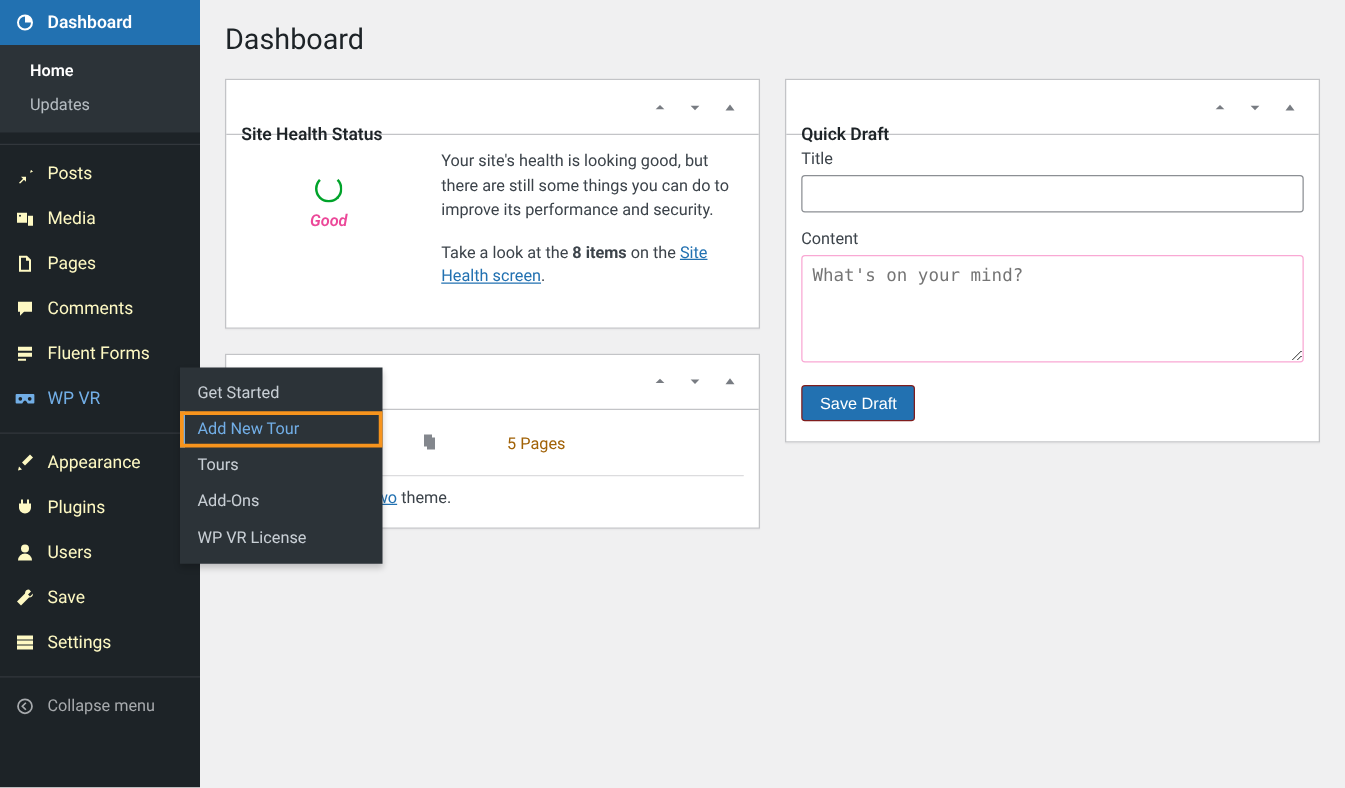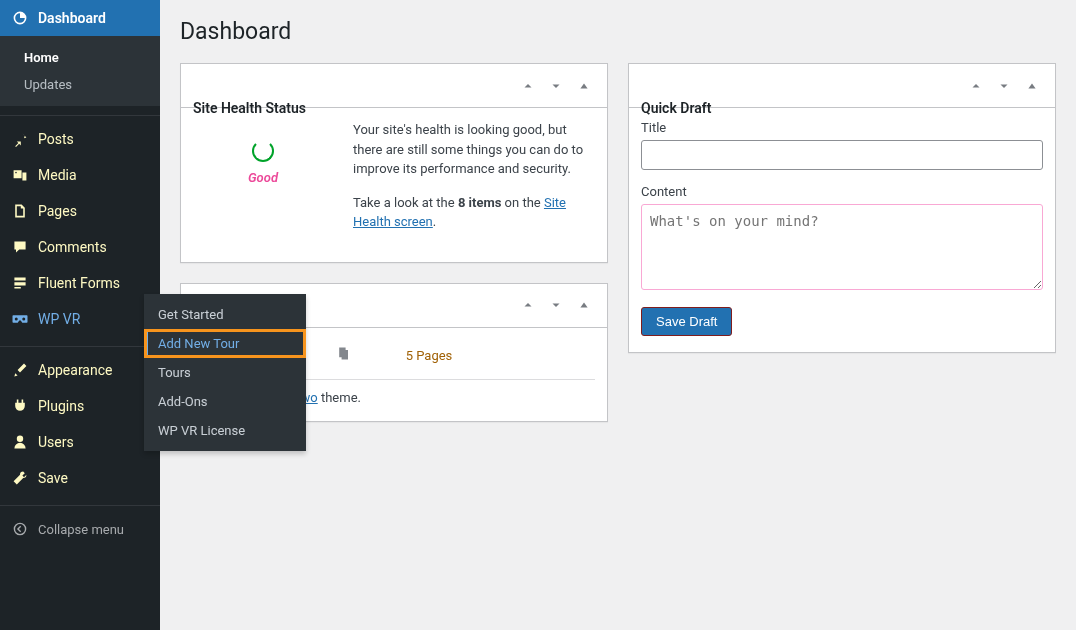--- a/index.html
+++ b/index.html
@@ -154,20 +154,28 @@
       <span>Users</span>
     </div>
     <div class="menu-item">
       <span class="icon">
           <svg width="16" height="16" viewBox="0 0 20 20">
             <path d="M14 2a4 4 0 00-4 4l-8 8 4 4 8-8a4 4 0 004-4l-3 3-2-2 3-3z"></path>
           </svg>
         </span>
       <span>Save</span>
     </div>
+    <div class="menu-item">
+      <span class="icon">
+          <svg width="16" height="16" viewBox="0 0 20 20">
+            <path d="M3 4h14v2H3zM3 9h14v2H3zM3 14h14v2H3zM6 3v4M14 8v4M9 13v4" stroke="currentColor" stroke-width="2"></path>
+          </svg>
+        </span>
+      <span>Settings</span>
+    </div>
     <div class="menu-sep"></div>
     <div class="collapse">
       <span class="icon">
           <svg width="14" height="14" viewBox="0 0 20 20">
             <circle cx="10" cy="10" r="8" fill="none" stroke="currentColor" stroke-width="2"></circle>
             <path d="M11 6l-4 4 4 4" fill="none" stroke="currentColor" stroke-width="2"></path>
           </svg>
         </span>
       <span>Collapse menu</span>
     </div>

